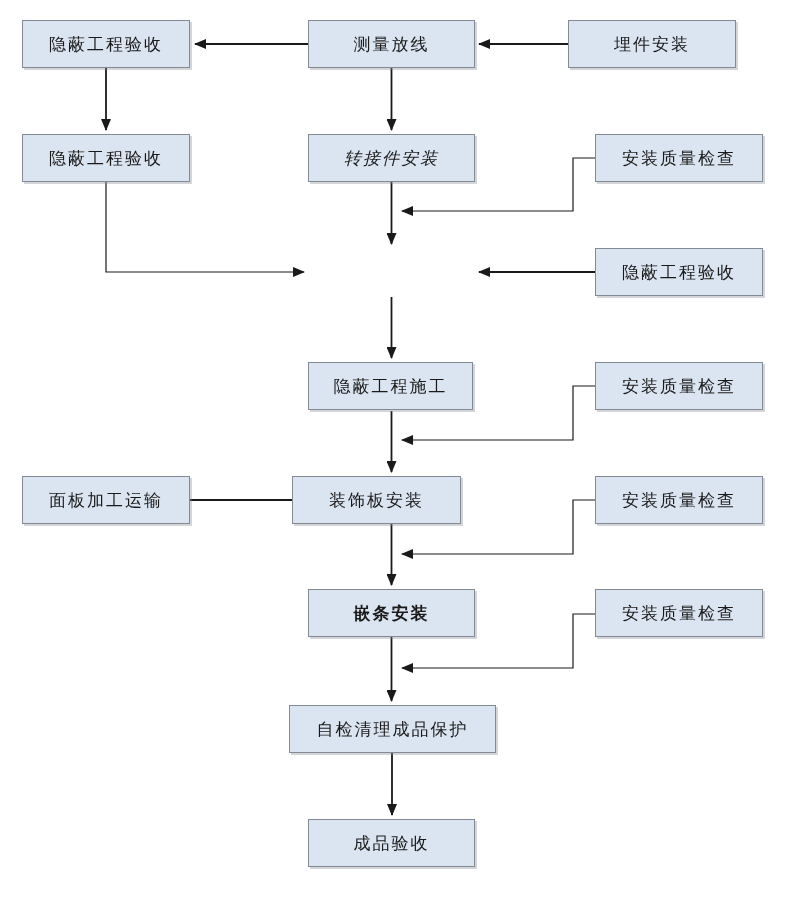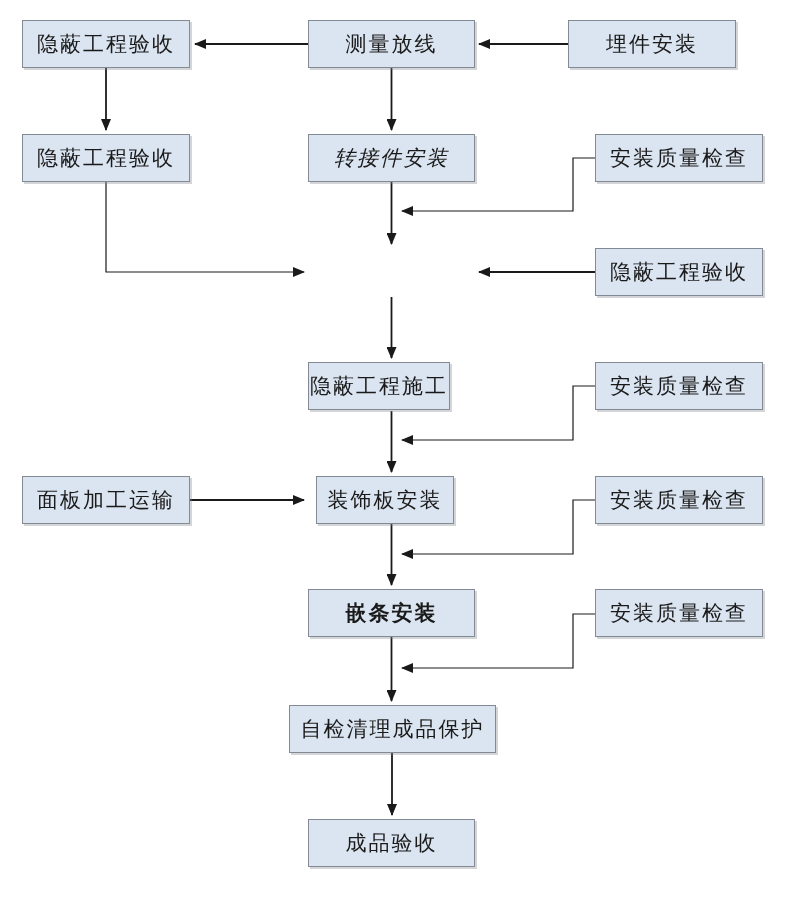--- a/index.html
+++ b/index.html
@@ -31,21 +31,21 @@
   #ah path { fill: var(--line, #1a1a1a); }
   .node {
     position: absolute;
     box-sizing: border-box;
     background: var(--node-fill, #dbe5f1);
     border: 1px solid var(--node-border, #848a94);
     box-shadow: 2px 2px 0 0 rgba(130, 135, 145, 0.35);
     display: flex;
     align-items: center;
     justify-content: center;
-    font-size: 21px;
+    font-size: 17px;
     letter-spacing: 2px;
     color: #1a1a1a;
     white-space: nowrap;
   }
 </style>
 </head>
 <body>
 
 <div class="stage">
 
@@ -78,25 +78,25 @@
   <div class="node" style="left:22px;  top:20px;  width:168px; height:48px;">隐蔽工程验收</div>
   <div class="node" style="left:308px; top:20px;  width:167px; height:48px;">测量放线</div>
   <div class="node" style="left:568px; top:20px;  width:168px; height:48px;">埋件安装</div>
 
   <div class="node" style="left:22px;  top:134px; width:168px; height:48px;">隐蔽工程验收</div>
   <div class="node" style="left:308px; top:134px; width:167px; height:48px;font-style:italic;">转接件安装</div>
   <div class="node" style="left:595px; top:134px; width:168px; height:48px;">安装质量检查</div>
 
   <div class="node" style="left:595px; top:248px; width:168px; height:48px;">隐蔽工程验收</div>
 
-  <div class="node" style="left:308px; top:362px; width:142px; height:48px;">隐蔽工程施工</div>
+  <div class="node" style="left:308px; top:362px; width:165px; height:48px;">隐蔽工程施工</div>
   <div class="node" style="left:595px; top:362px; width:168px; height:48px;">安装质量检查</div>
 
   <div class="node" style="left:22px;  top:476px; width:168px; height:48px;">面板加工运输</div>
-  <div class="node" style="left:316px; top:476px; width:138px; height:48px;">装饰板安装</div>
+  <div class="node" style="left:292px; top:476px; width:169px; height:48px;">装饰板安装</div>
   <div class="node" style="left:595px; top:476px; width:168px; height:48px;">安装质量检查</div>
 
   <div class="node" style="left:308px; top:589px; width:167px; height:48px;font-weight:bold;">嵌条安装</div>
   <div class="node" style="left:595px; top:589px; width:168px; height:48px;">安装质量检查</div>
 
   <div class="node" style="left:289px; top:705px; width:207px; height:48px;">自检清理成品保护</div>
 
   <div class="node" style="left:308px; top:819px; width:167px; height:48px;">成品验收</div>
 
 </div>

